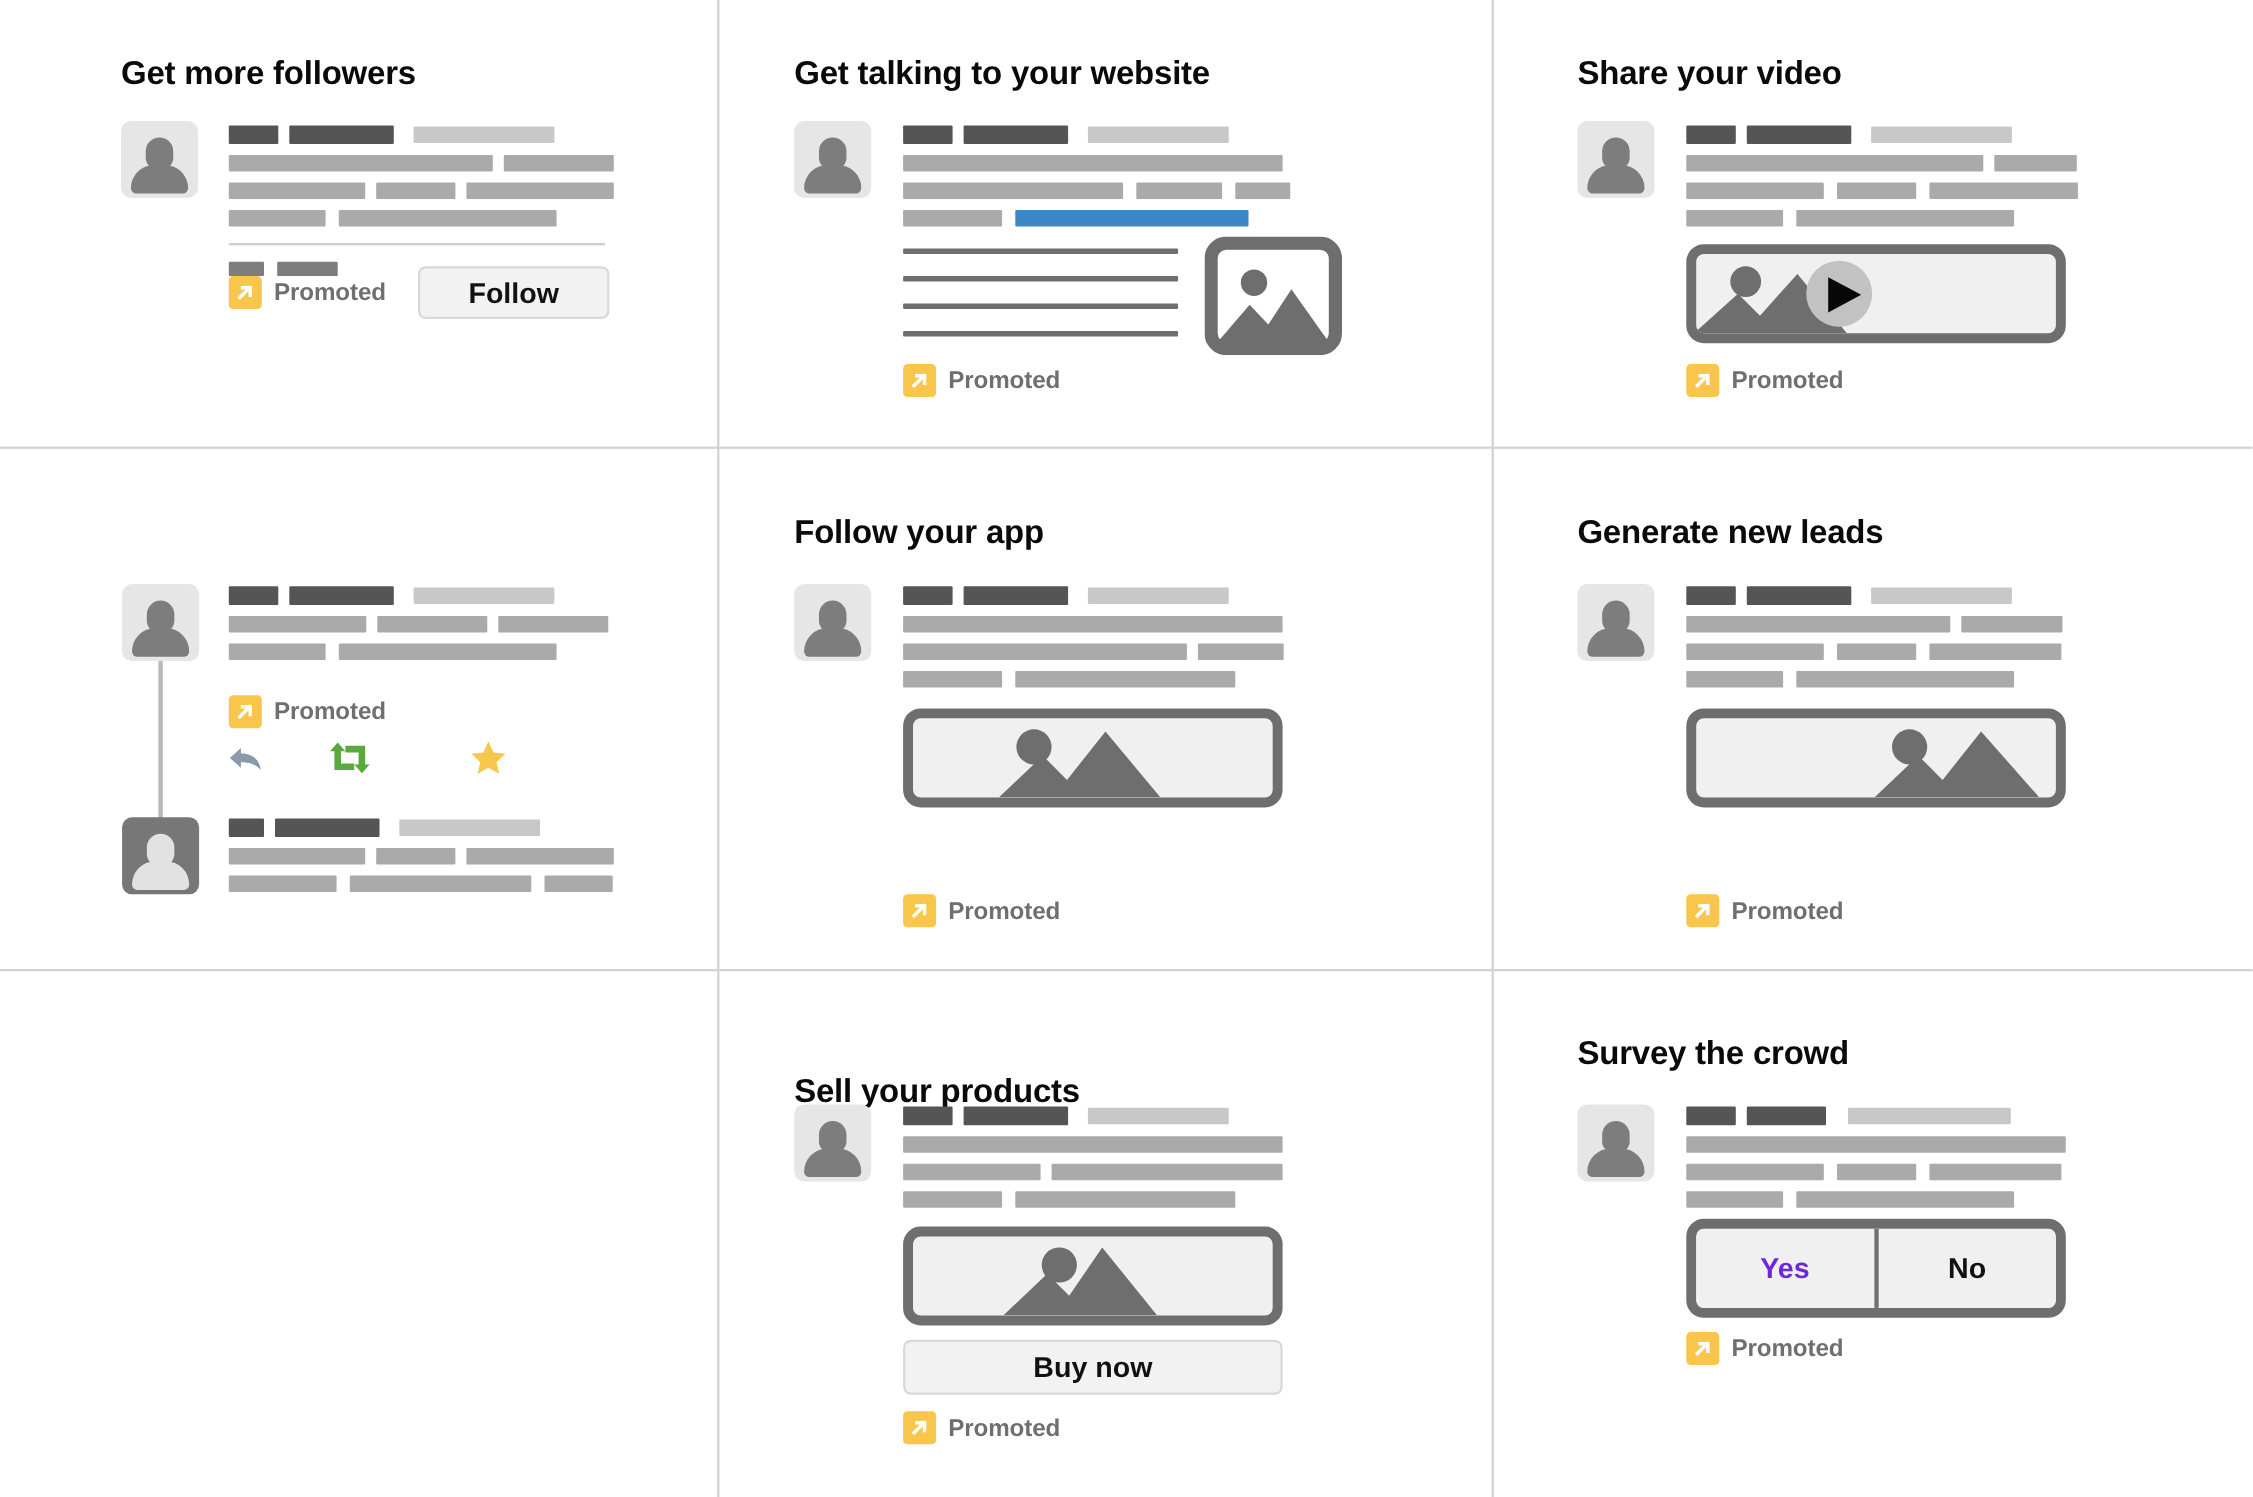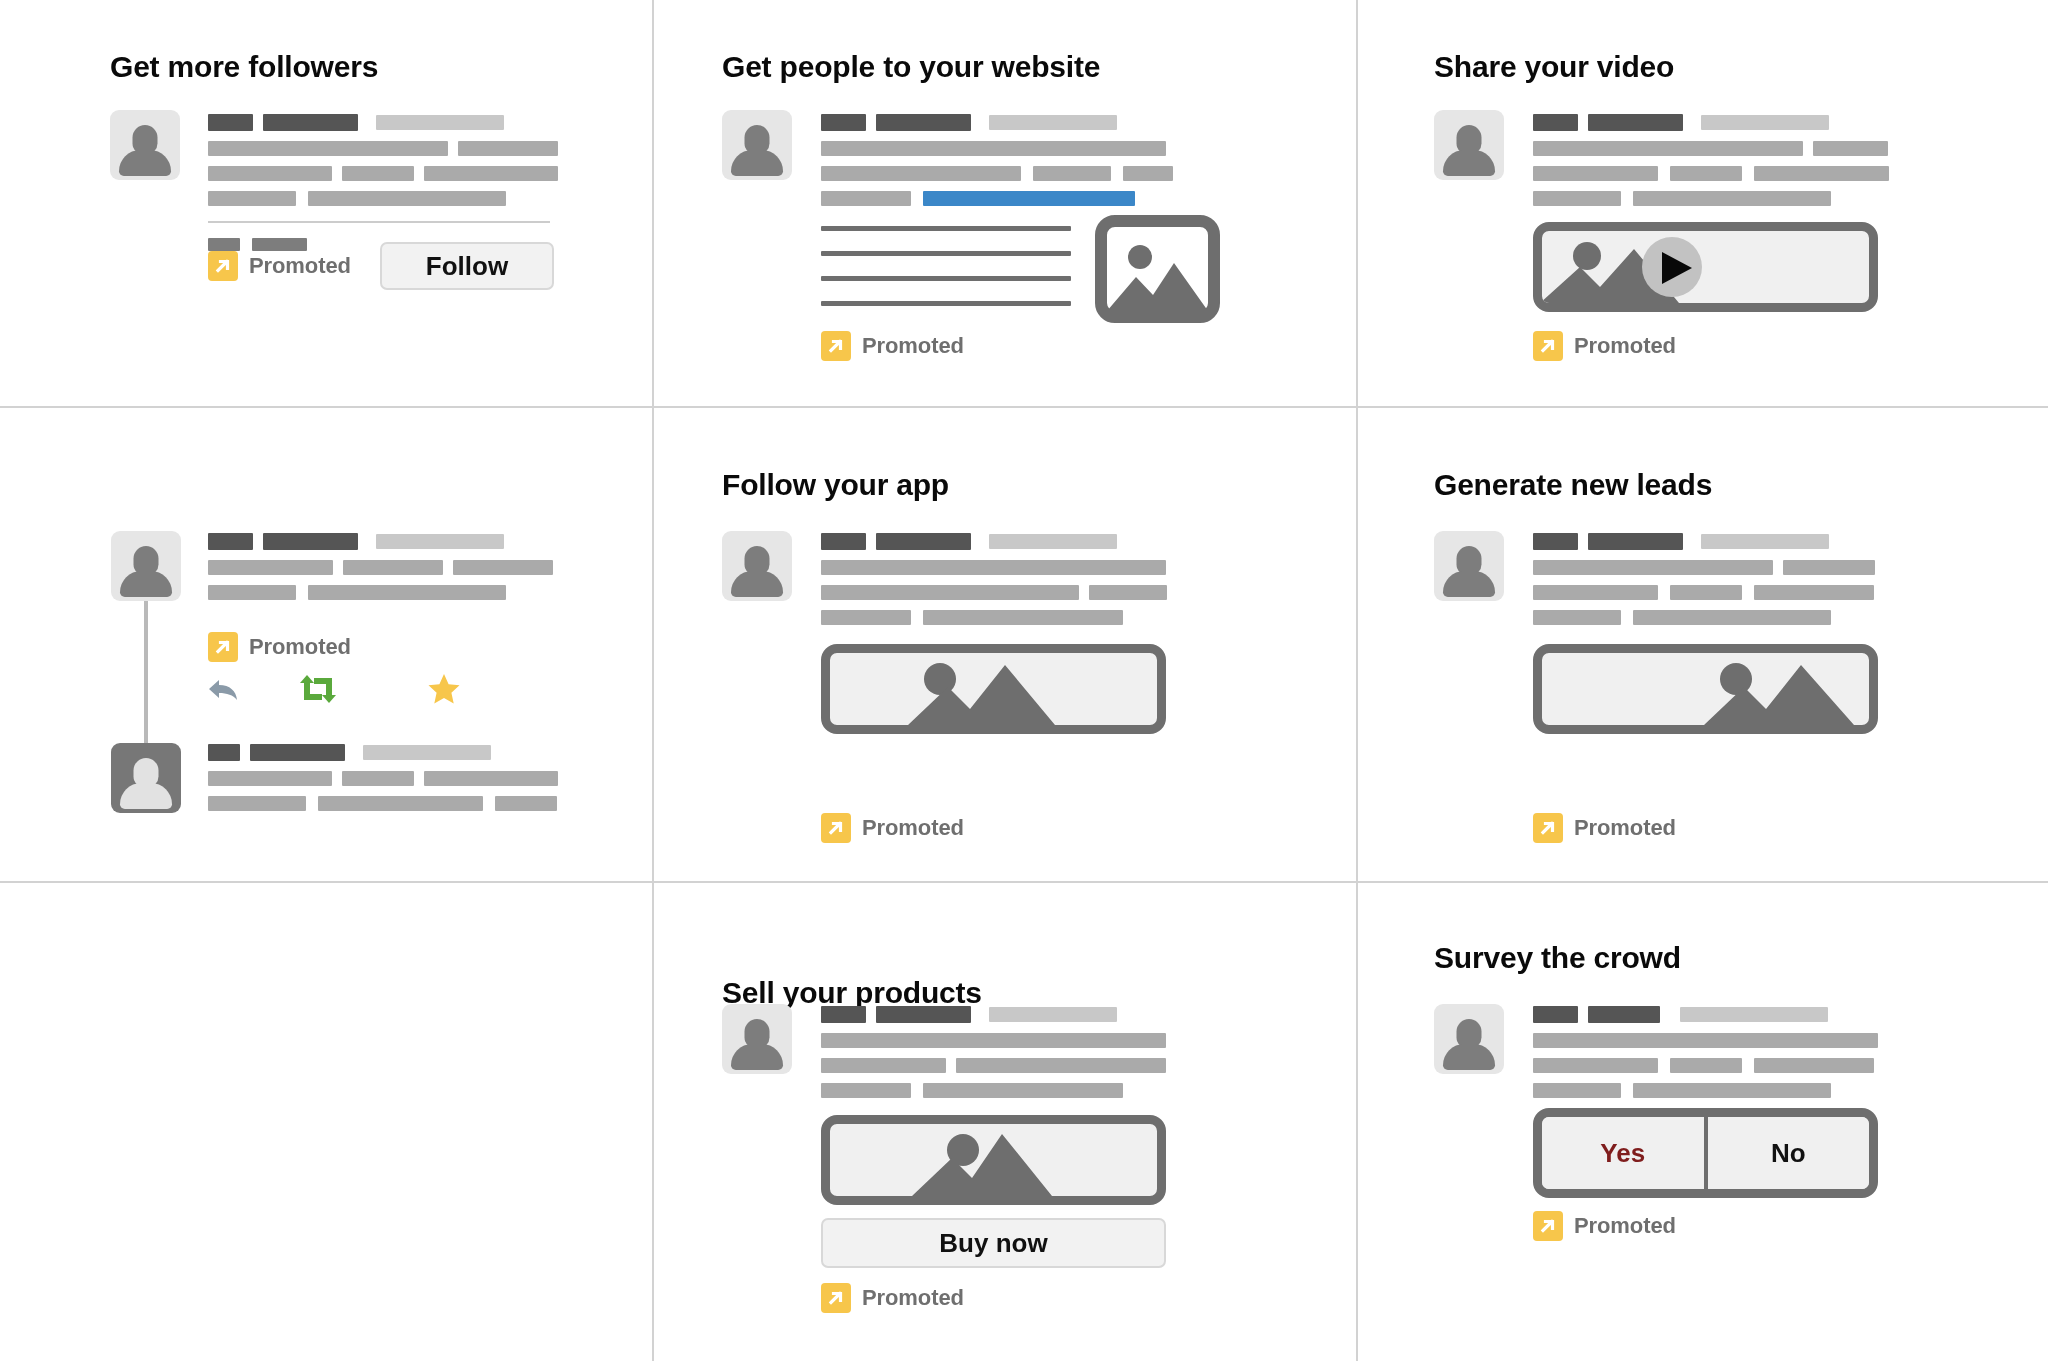--- a/index.html
+++ b/index.html
@@ -163,21 +163,21 @@
           <path d="M10 19.5 L19 10.5 M12.5 10.5 L19.5 10.5 L19.5 17.5" stroke="#ffffff" stroke-width="3.2" fill="none" stroke-linecap="square" stroke-linejoin="miter"></path>
         </svg>
       </div>
       <div class="promo-tx">Promoted</div>
     </div>
 
     <div class="btn" style="position:absolute;left:380px;top:242px;width:174px;height:48px;">Follow</div>
   </div>
 
   <div class="cell">
-    <div class="title" style="left:68px;top:50px;position:absolute;">Get people to your website</div>
+    <div class="title" style="left:68px;top:50px;position:absolute;">Get talking to your website</div>
 
     <div class="avatar" style="position:absolute;left:68px;top:110px;">
       <div class="head"></div>
       <div class="body"></div>
     </div>
 
     <div style="position:absolute;left:167px;top:114px;width:370px;">
       <div class="sk-row" style="gap:10px;">
         <div class="bar d" style="width:45px;"></div>
         <div class="bar d" style="width:95px;"></div>
@@ -511,21 +511,21 @@
         <div class="bar" style="width:120px;"></div>
       </div>
       <div class="sk-row" style="gap:12px;margin-top:10px;">
         <div class="bar" style="width:88px;"></div>
         <div class="bar" style="width:198px;"></div>
       </div>
     </div>
 
     <div class="media" style="position:absolute;left:175px;top:225px;width:345px;height:90px;padding:0;display:flex;">
       <div style="flex:1;background:#f0f0f0;display:flex;align-items:center;justify-content:center;
-                  font-size:26px;font-weight:bold;color:#7f1d1d;border-right:4px solid #6e6e6e;">Yes</div>
+                  font-size:26px;font-weight:bold;color:#6d28d9;border-right:4px solid #6e6e6e;">Yes</div>
       <div style="flex:1;background:#f0f0f0;display:flex;align-items:center;justify-content:center;
                   font-size:26px;font-weight:bold;color:#111;">No</div>
     </div>
 
     <div class="promoted" style="position:absolute;left:175px;top:328px;">
       <div class="promo-ic">
         <svg width="30" height="30" viewBox="0 0 30 30">
           <path d="M10 19.5 L19 10.5 M12.5 10.5 L19.5 10.5 L19.5 17.5" stroke="#ffffff" stroke-width="3.2" fill="none" stroke-linecap="square"></path>
         </svg>
       </div>

